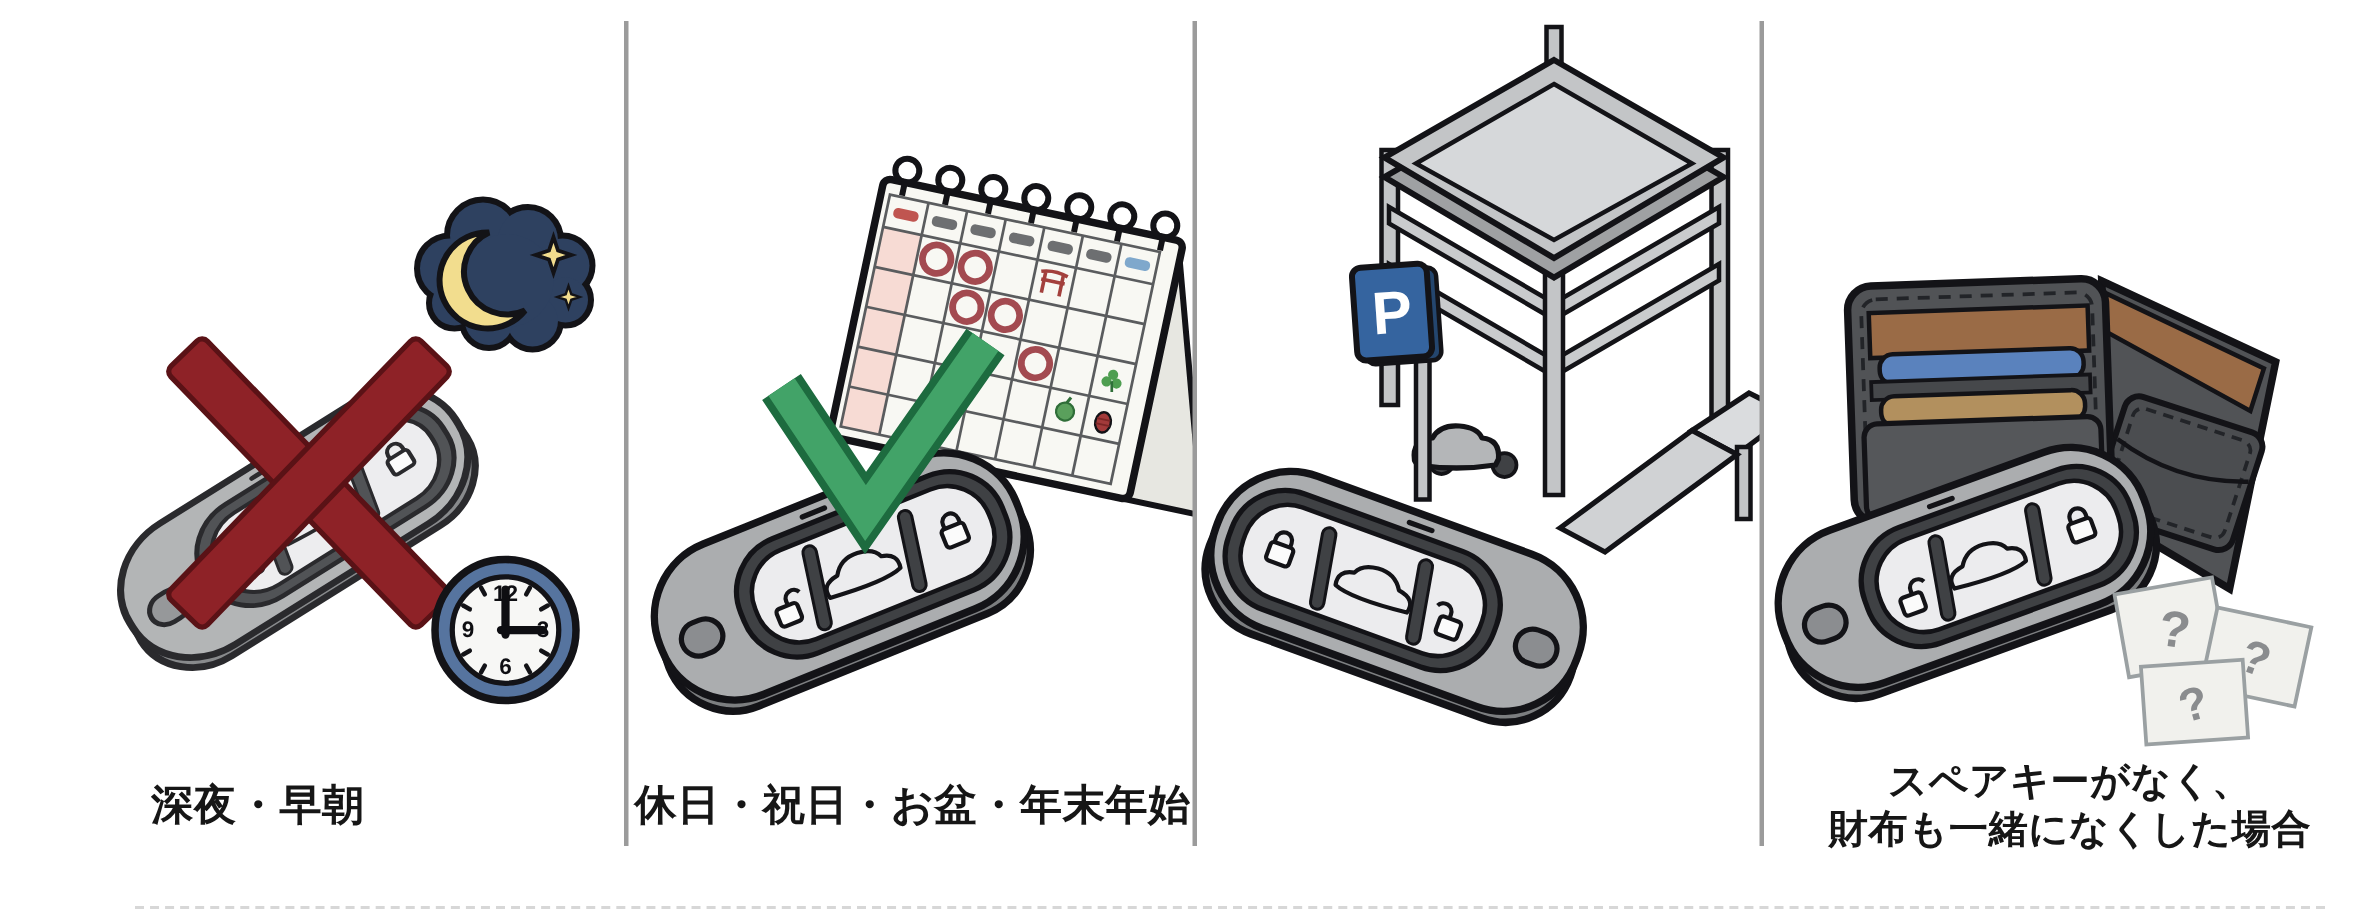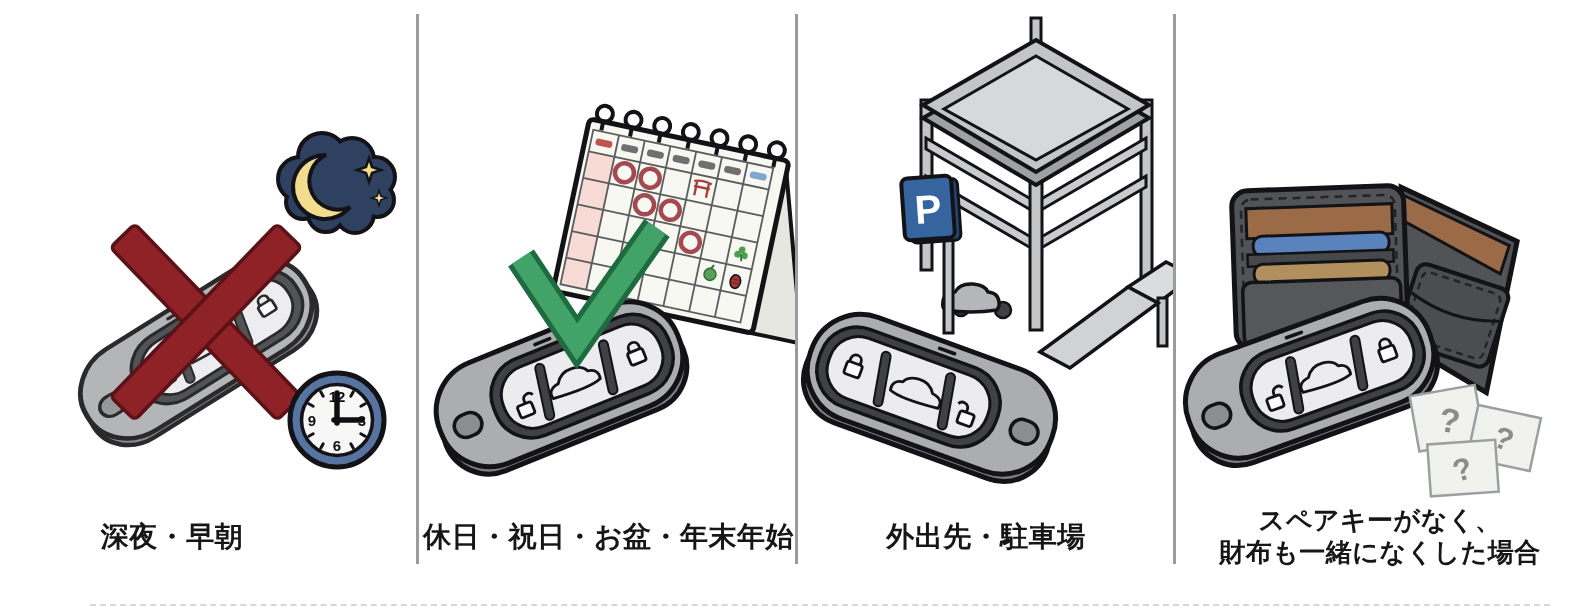--- a/index.html
+++ b/index.html
@@ -257,21 +257,20 @@
             <rect x="-26" y="-31" width="50" height="62" rx="6" fill="#35649f" stroke="#131317" stroke-width="4"></rect>
             <text x="-1" y="1" text-anchor="middle" dominant-baseline="central" font-size="40" font-weight="bold" fill="#ffffff">P</text>
           </g>
         </g>
       </g>
 
       <g transform="translate(132,398) scale(-1,1) rotate(-20)">
         <use href="#fob-shape"></use>
       </g>
     </svg>
-    <div class="caption">外出先・駐車場</div>
   </section>
 
   <div class="divider" style="left:1173px"></div>
 
   <section class="panel" style="left:1176px;width:408px">
     <svg class="art" width="408" height="500" viewBox="0 0 408 500">
 
       <g transform="rotate(-2 150 270)">
         <polygon points="228,190 342,248 306,398 228,348" fill="#515356" stroke="#131317" stroke-width="5"></polygon>
         <polygon points="230,198 334,252 324,280 230,224" fill="#9a6b46" stroke="#131317" stroke-width="3"></polygon>

